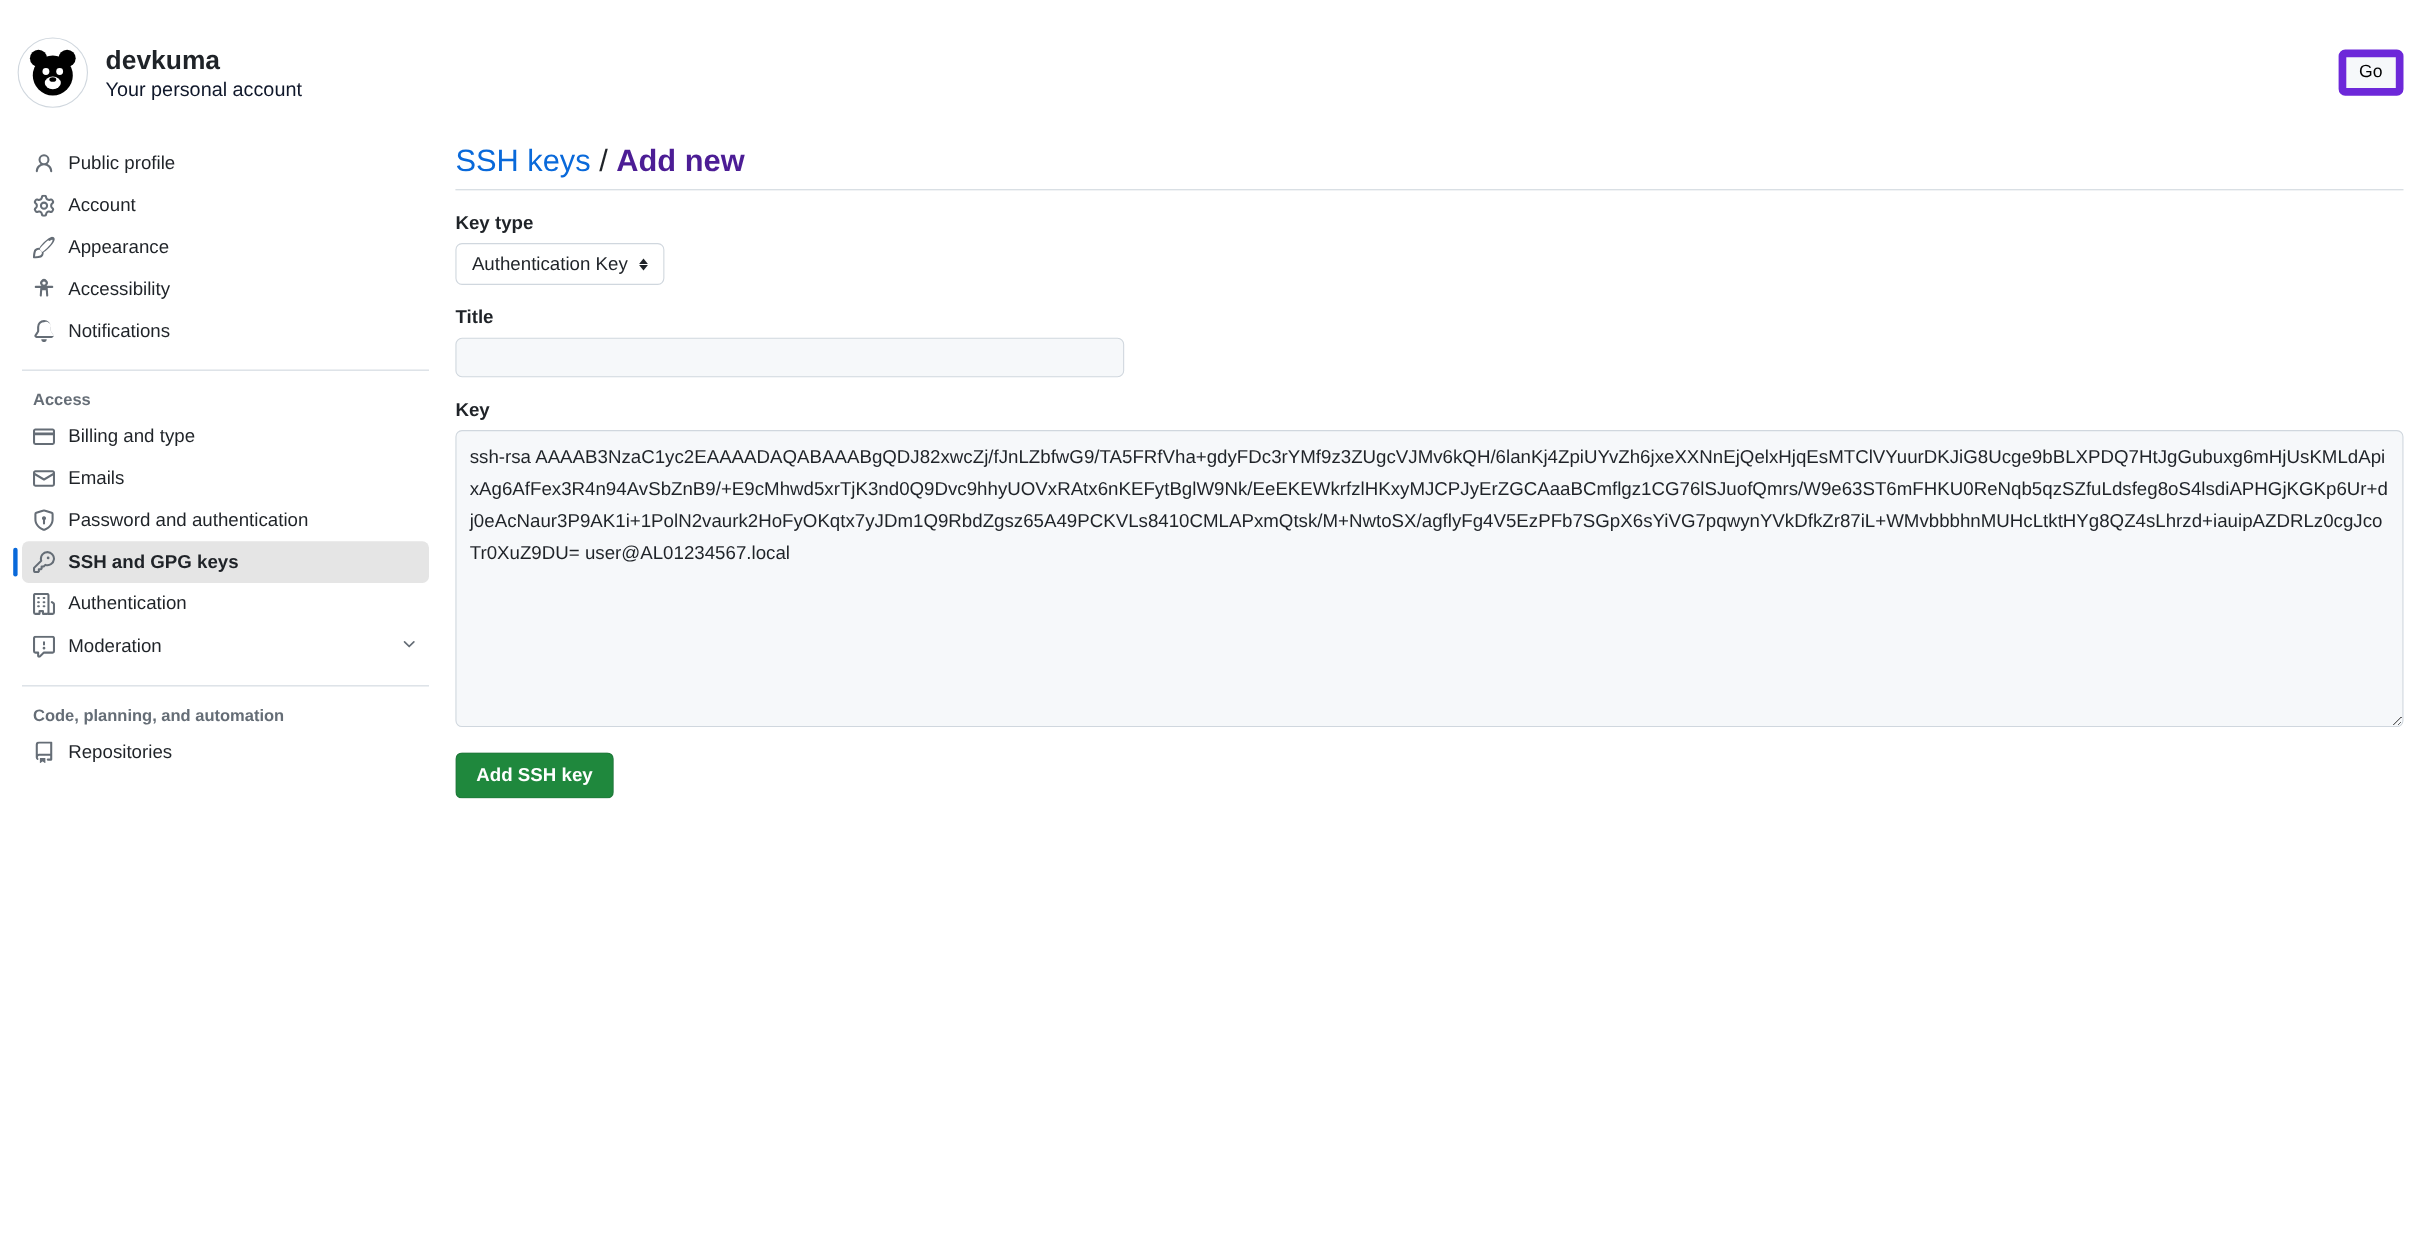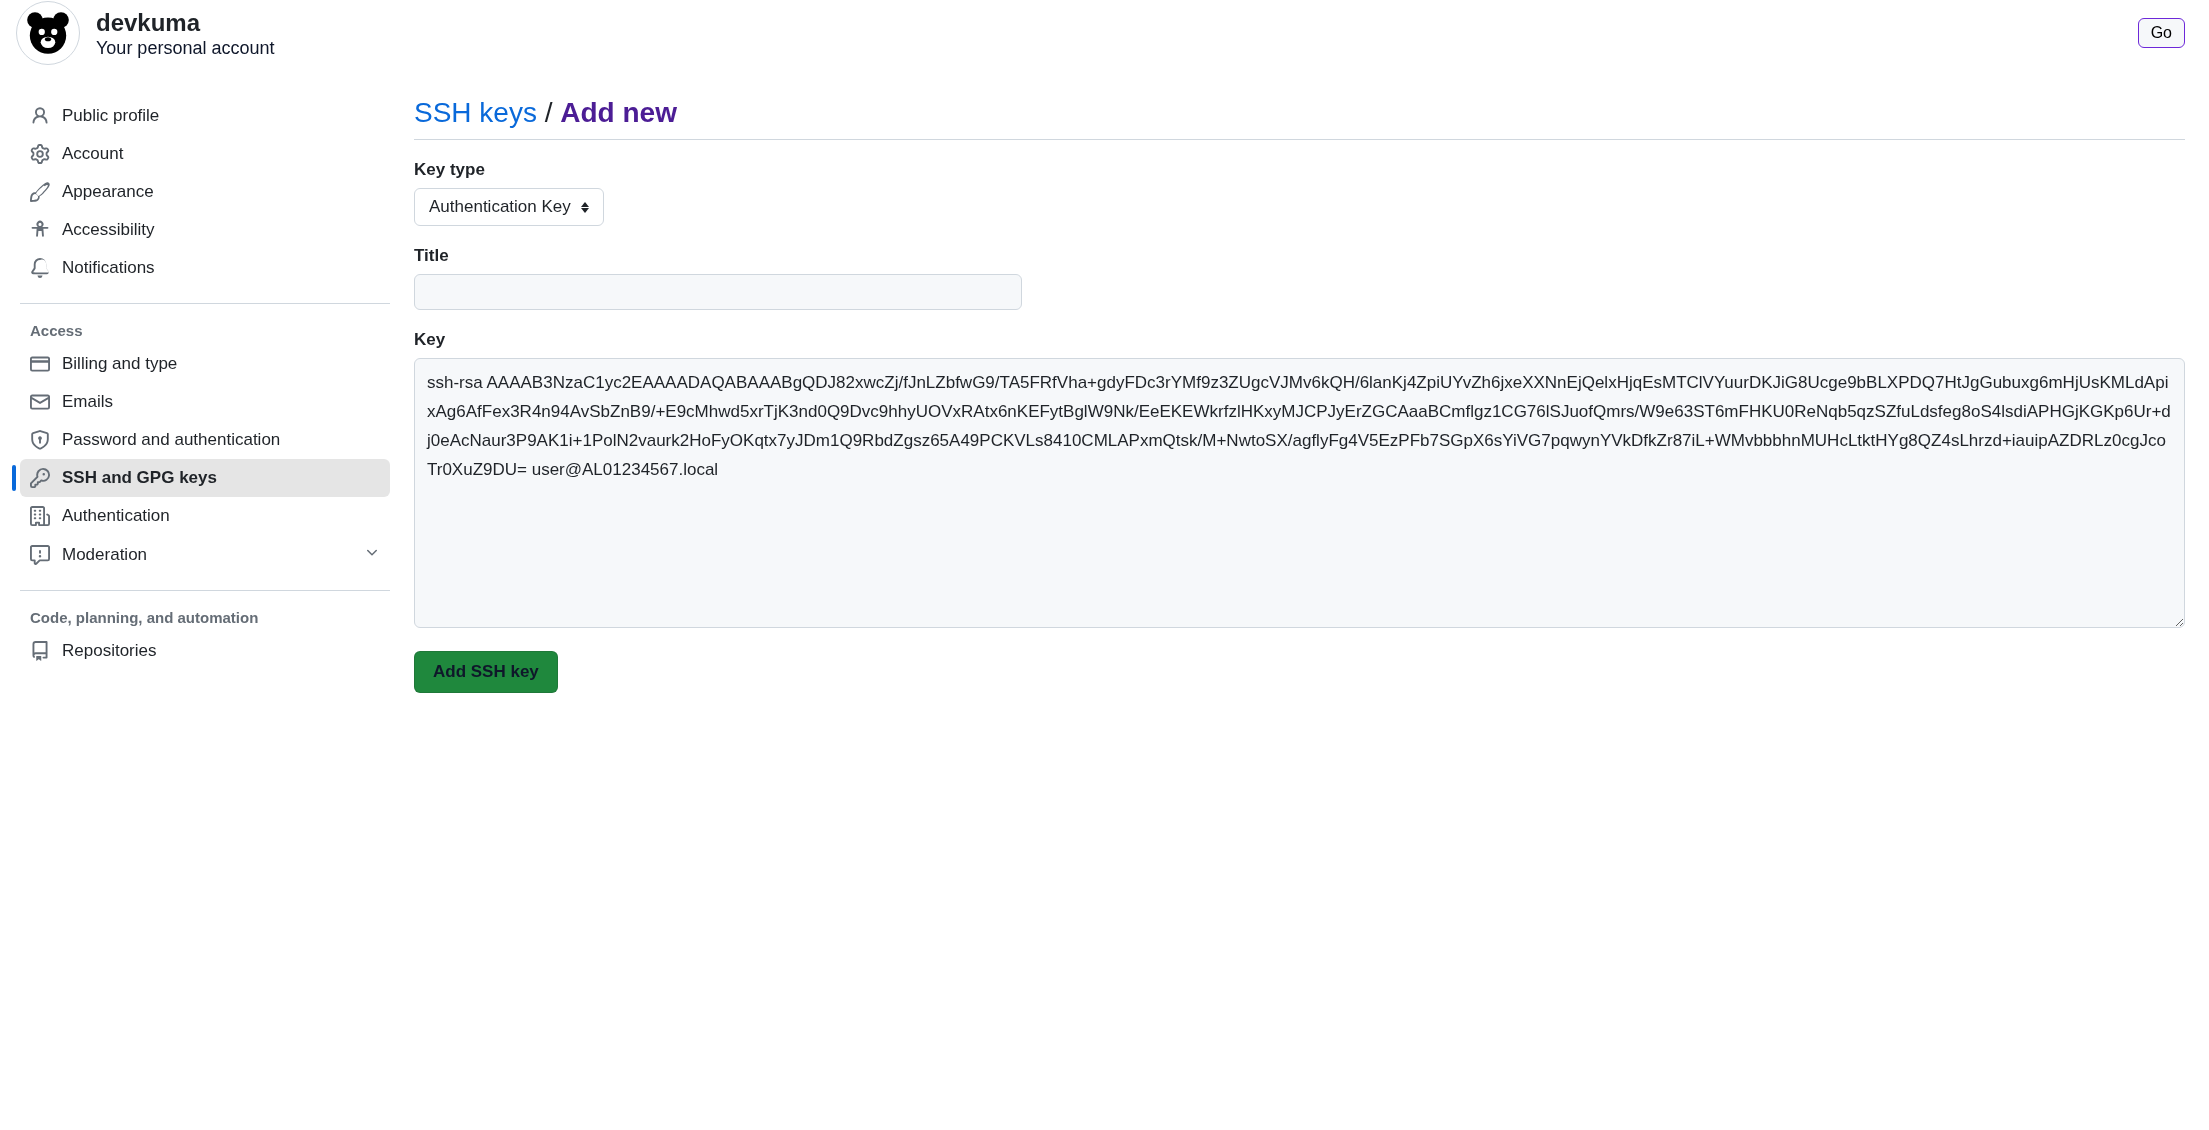--- a/index.html
+++ b/index.html
@@ -10,21 +10,21 @@
     body {
       font-family: -apple-system, BlinkMacSystemFont, "Segoe UI", Helvetica, Arial, sans-serif;
       color: #1f2328;
       background: #ffffff;
       font-size: 14px;
     }
     .page-header {
       display: flex;
       align-items: center;
       justify-content: space-between;
-      padding: 1px 24px 8px 16px;
+      padding: 34px 24px 8px 16px;
     }
     .header-left {
       display: flex;
       align-items: center;
       gap: 16px;
     }
     .avatar {
       width: 64px;
       height: 64px;
       border-radius: 50%;
@@ -43,21 +43,21 @@
       font-size: 24px;
       font-weight: 600;
       line-height: 1.25;
     }
     .user-info p {
       font-size: 18px;
       color: #0f172a;
       font-weight: 400;
     }
     .go-button {
-      border: 1px solid #6d28d9;
+      border: 7px solid #6d28d9;
       background: #f6f8fa;
       border-radius: 6px;
       padding: 5px 12px;
       font-size: 16px;
       font-weight: 500;
       cursor: pointer;
     }
     .layout {
       display: flex;
       padding: 24px 16px 0 20px;
@@ -208,21 +208,21 @@
       border-radius: 6px;
       background: #f6f8fa;
       color: #1f2328;
       resize: vertical;
       line-height: 1.7;
       word-break: break-all;
       text-decoration-style: dotted;
     }
     .btn-primary {
       background: #1f883d;
-      color: #0f172a;
+      color: #ffffff;
       border: 1px solid rgba(31,35,40,0.15);
       border-radius: 6px;
       padding: 10px 18px;
       font-size: 17px;
       font-weight: 600;
       cursor: pointer;
     }
   </style>
 </head>
 <body>

